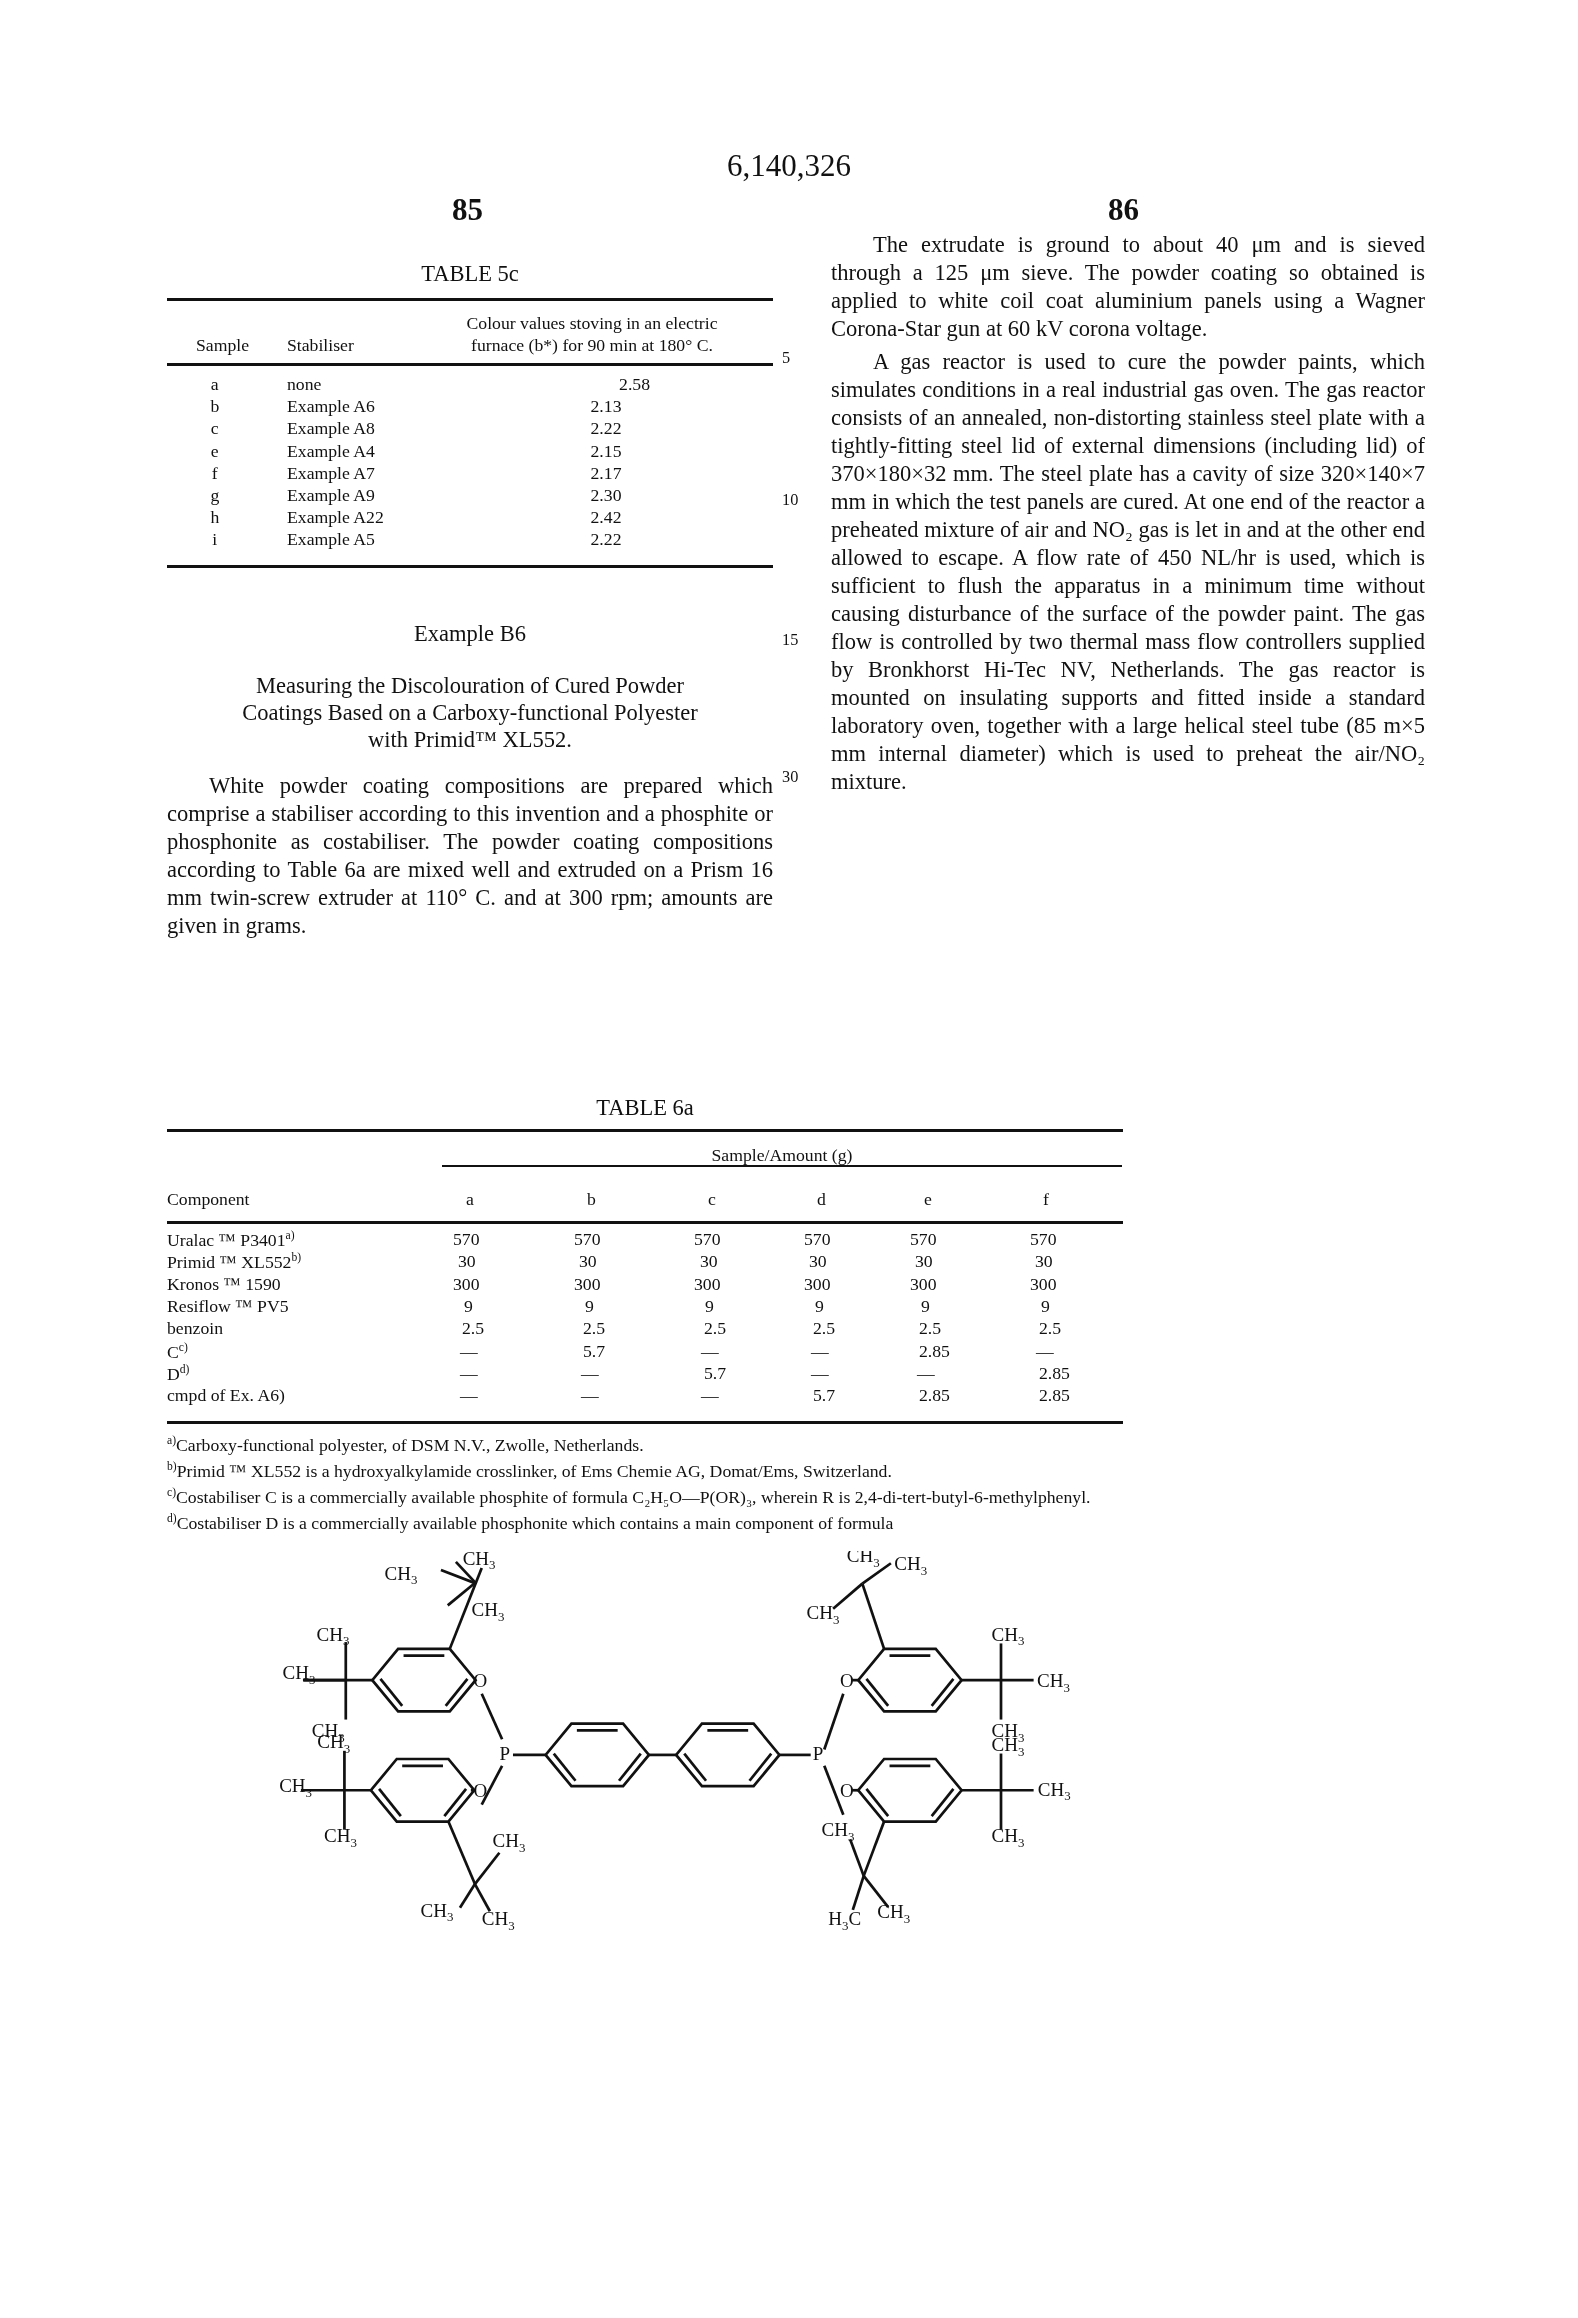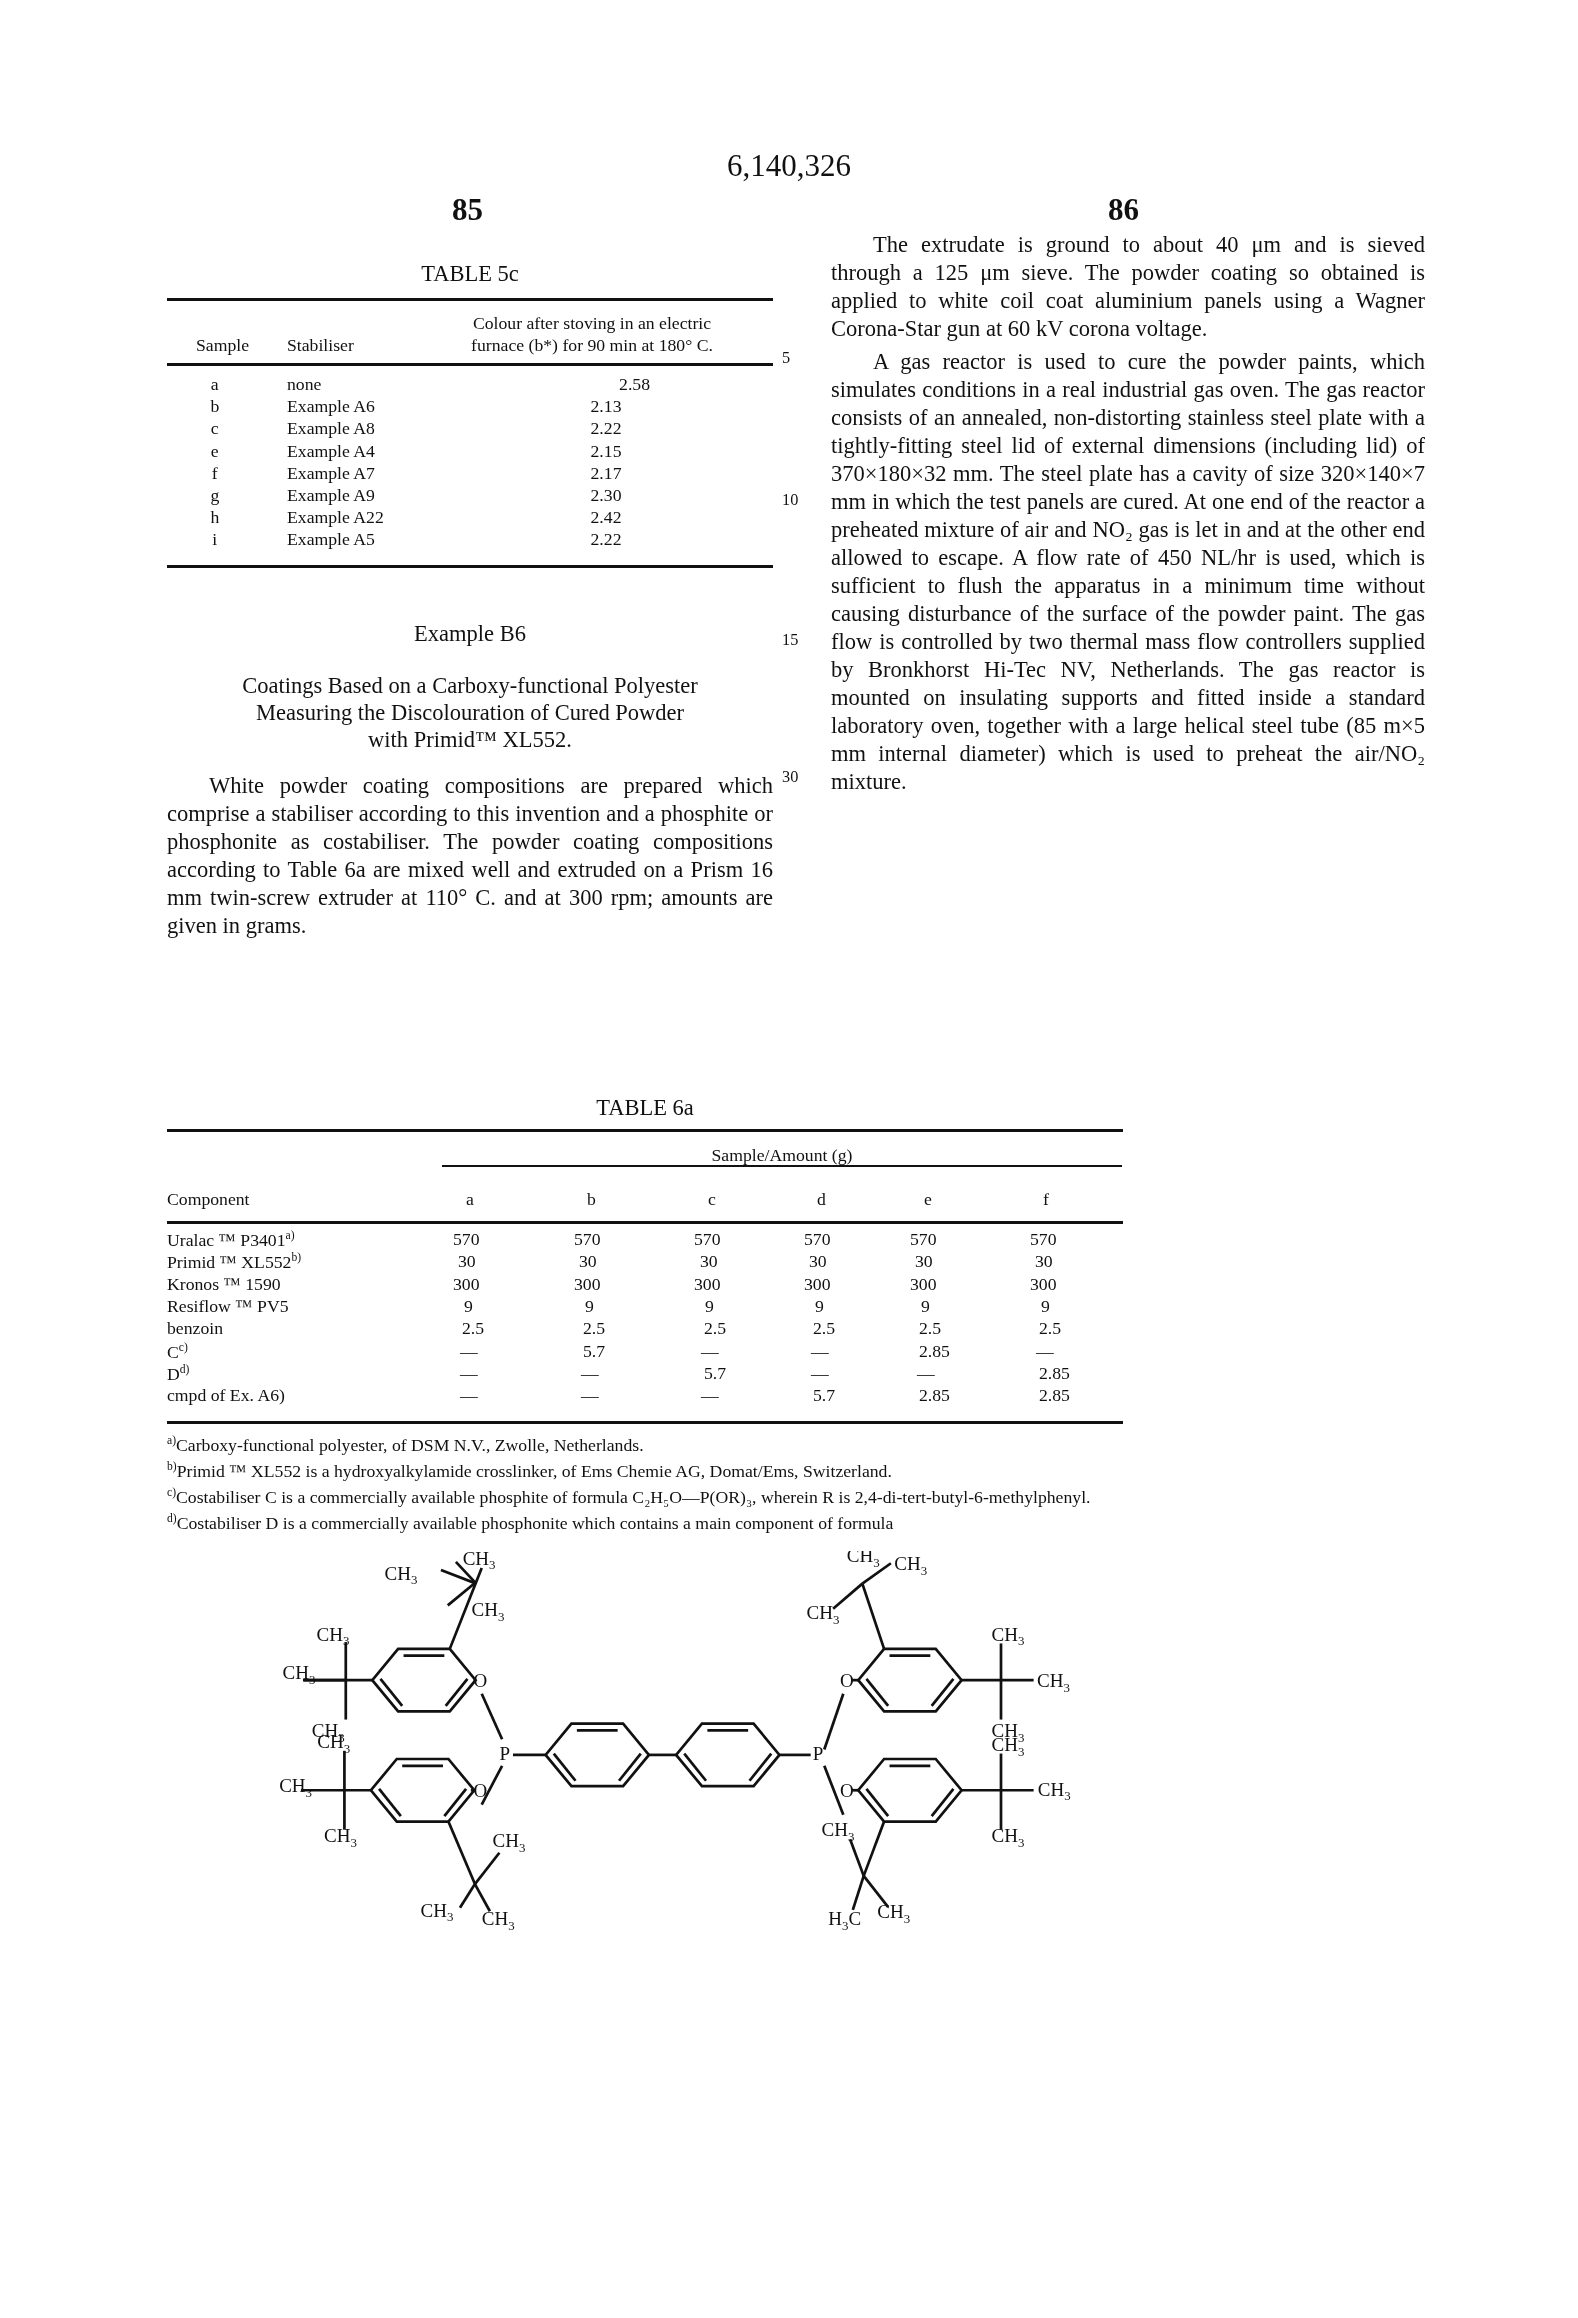--- a/index.html
+++ b/index.html
@@ -30,21 +30,21 @@
 <div class="abs colnum" style="left:452px;">85</div>
 <div class="abs colnum" style="left:1108px;">86</div>
 
 <div class="abs colL" style="top:261px;">
   <div class="ttitle">TABLE 5c</div>
 </div>
 <div class="rule" style="left:167px; top:298px; width:606px; height:2.7px;"></div>
 <div class="abs" style="left:167px; top:310px; width:606px; height:48px; font-size:17.7px;">
   <span class="abs" style="left:29px; top:24.5px;">Sample</span>
   <span class="abs" style="left:120px; top:24.5px;">Stabiliser</span>
-  <span class="abs" style="left:248px; top:2.7px; width:354px; text-align:center;">Colour after stoving in an electric</span>
+  <span class="abs" style="left:248px; top:2.7px; width:354px; text-align:center;">Colour values stoving in an electric</span>
   <span class="abs" style="left:248px; top:24.5px; width:354px; text-align:center;">furnace (b*) for 90 min at 180° C.</span>
 </div>
 <div class="rule" style="left:167px; top:363px; width:606px; height:2.7px;"></div>
 <div id="t5c-body" class="abs" style="left:167px; top:374px; width:606px;">
     <div class="abs" style="left: 0px; top: 0px; width: 606px; height: 22px; font-size: 17.7px;">
       <span class="abs" style="left: 41px; width: 13.6px; text-align: center;">a</span>
       <span class="abs" style="left: 120px;">none</span>
       <span class="abs" style="left: 395px; width: 88px; text-align: right;">2.58</span>
     </div>
     <div class="abs" style="left: 0px; top: 22px; width: 606px; height: 22px; font-size: 17.7px;">
@@ -80,22 +80,22 @@
     <div class="abs" style="left: 0px; top: 155px; width: 606px; height: 22px; font-size: 17.7px;">
       <span class="abs" style="left: 41px; width: 13.6px; text-align: center;">i</span>
       <span class="abs" style="left: 120px;">Example A5</span>
       <span class="abs" style="left: 395px; width: 88px; text-align: center;">2.22</span>
     </div>
   </div>
 <div class="rule" style="left:167px; top:565px; width:606px; height:2.7px;"></div>
 
 <div class="abs colL head" style="top:620px;">Example B6</div>
 <div class="abs colL head" style="top:672px;">
+  <div>Measuring the Discolouration of Cured Powder</div>
   <div>Coatings Based on a Carboxy-functional Polyester</div>
-  <div>Measuring the Discolouration of Cured Powder</div>
   <div>with Primid™ XL552.</div>
 </div>
 <div class="abs colL para" style="top:772px;">
   <p>White powder coating compositions are prepared which comprise a stabiliser according to this invention and a phosphite or phosphonite as costabiliser. The powder coating compositions according to Table 6a are mixed well and extruded on a Prism 16 mm twin-screw extruder at 110° C. and at 300 rpm; amounts are given in grams.</p>
 </div>
 
 <div class="abs colR para" style="top:231px;">
   <p>The extrudate is ground to about 40 μm and is sieved through a 125 μm sieve. The powder coating so obtained is applied to white coil coat aluminium panels using a Wagner Corona-Star gun at 60 kV corona voltage.</p>
   <p>A gas reactor is used to cure the powder paints, which simulates conditions in a real industrial gas oven. The gas reactor consists of an annealed, non-distorting stainless steel plate with a tightly-fitting steel lid of external dimensions (including lid) of 370×180×32 mm. The steel plate has a cavity of size 320×140×7 mm in which the test panels are cured. At one end of the reactor a preheated mixture of air and NO₂ gas is let in and at the other end allowed to escape. A flow rate of 450 NL/hr is used, which is sufficient to flush the apparatus in a minimum time without causing disturbance of the surface of the powder paint. The gas flow is controlled by two thermal mass flow controllers supplied by Bronkhorst Hi-Tec NV, Netherlands. The gas reactor is mounted on insulating supports and fitted inside a standard laboratory oven, together with a large helical steel tube (85 m×5 mm internal diameter) which is used to preheat the air/NO₂ mixture.</p>
 </div>

